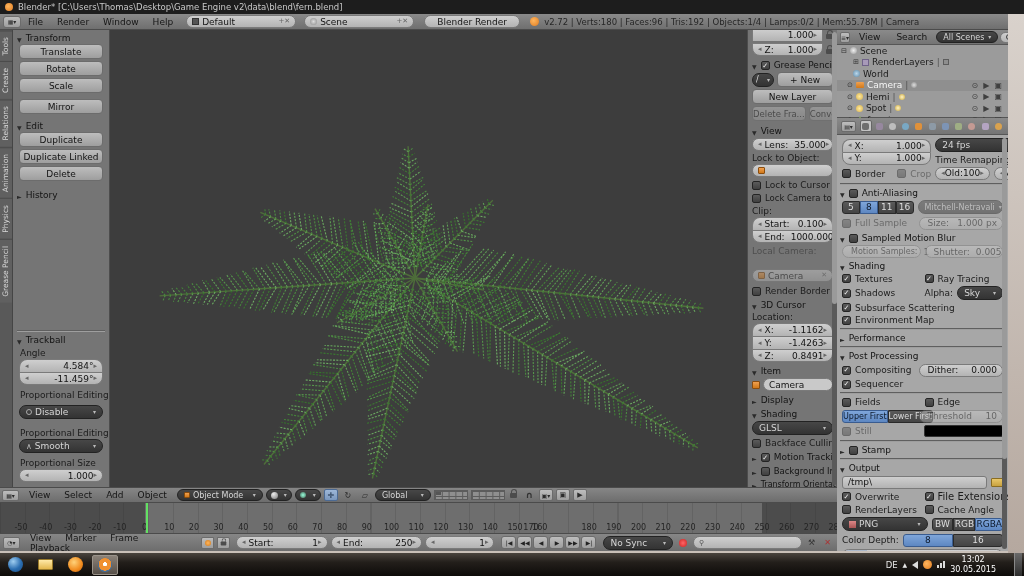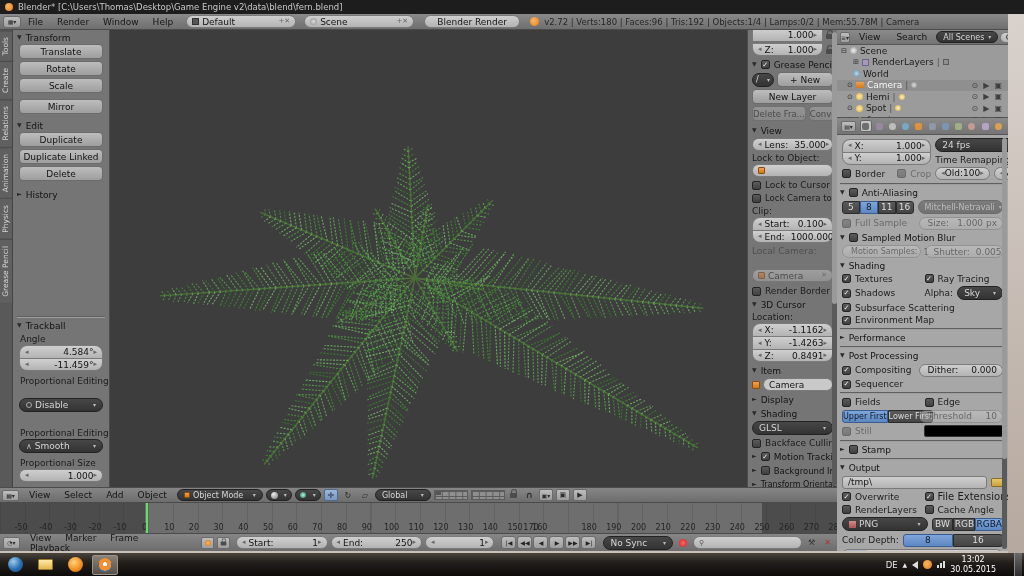--- a/index.html
+++ b/index.html
@@ -16,21 +16,21 @@
 .joined-top{border-radius:8px 8px 0 0;border-bottom:none}
 .joined-mid{border-radius:0;border-bottom:none}
 .joined-bot{border-radius:0 0 8px 8px}
 .dd{background:linear-gradient(#474747,#333);border:1px solid #222;border-radius:8px;height:14px;display:flex;align-items:center;padding:0 6px;color:#d6d6d6;white-space:nowrap}
 .dd .car{margin-left:auto;font-size:6px;color:#bbb;line-height:1;padding-left:4px}
 .btn{background:linear-gradient(#bdbdbd,#9e9e9e);border:1px solid #6c6c6c;border-radius:4px;height:15px;display:flex;align-items:center;justify-content:center;color:#131313;white-space:nowrap}
 .sbtn{background:linear-gradient(#5a5a5a,#444);border:1px solid #2a2a2a;color:#ddd;height:13px;display:flex;align-items:center;justify-content:center;flex:1}
 .sbtn.blue{background:linear-gradient(#7fa6da,#5d87c2);border-color:#3a5c8f;color:#0d1a2c}
 .chk{width:9px;height:9px;background:linear-gradient(#5b5b5b,#404040);border:1px solid #242424;border-radius:2px;display:inline-flex;align-items:center;justify-content:center;color:#f0f0f0;font-size:7px;flex:0 0 auto}
 .crow{display:flex;align-items:center;gap:4px;white-space:nowrap}
-.ph{display:flex;align-items:flex-start;gap:4px;color:#141414;white-space:nowrap}
+.ph{display:flex;align-items:flex-end;gap:4px;color:#141414;white-space:nowrap}
 .ph .tri{font-size:6px;color:#2a2a2a}
 .dis{opacity:.45}
 .sep{border-top:1px solid #5f5f5f;border-bottom:1px solid #9e9e9e;height:0;margin:3px 0}
 .lbl{color:#1c1c1c;white-space:nowrap}
 .slider{position:relative;overflow:hidden}
 .slider .fill{position:absolute;left:0;top:0;bottom:0;background:#8fa8c8;opacity:.55;border-radius:8px 0 0 8px}
 .slider>span{position:relative}
 
 #tabcol{background:#595959;border-right:1px solid #454545}
 .vtab{writing-mode:vertical-rl;transform:rotate(180deg);font-size:7.5px;color:#d8d8d8;padding:6px 1px;text-align:center;border-bottom:1px solid #4a4a4a;background:#606060}
@@ -162,21 +162,21 @@
       <span class="arr">◂</span>
       <span class="val">4.584°</span>
       <span class="arr">▸</span>
     </div>
   <div class="pill joined-bot" style="margin:0 2px">
       <span class="arr">◂</span>
       <span class="val">-11.459°</span>
       <span class="arr">▸</span>
     </div>
   <div class="lbl" style="margin:5px 3px 1px">Proportional Editing</div>
-  <div class="dd" style="margin:11px 2px">
+  <div class="dd" style="margin:4px 2px">
       <span class="sq" style="width:6px;height:6px;border-radius:50%;border:1px solid #aaa;margin-right:3px"></span>
       <span>Disable</span>
       <span class="car">▾</span>
     </div>
   <div class="lbl" style="margin:5px 3px 1px">Proportional Editing F...</div>
   <div class="dd" style="margin:0 2px">
       <span style="color:#bbb;margin-right:3px;font-size:8px">∧</span>
       <span>Smooth</span>
       <span class="car">▾</span>
     </div>

